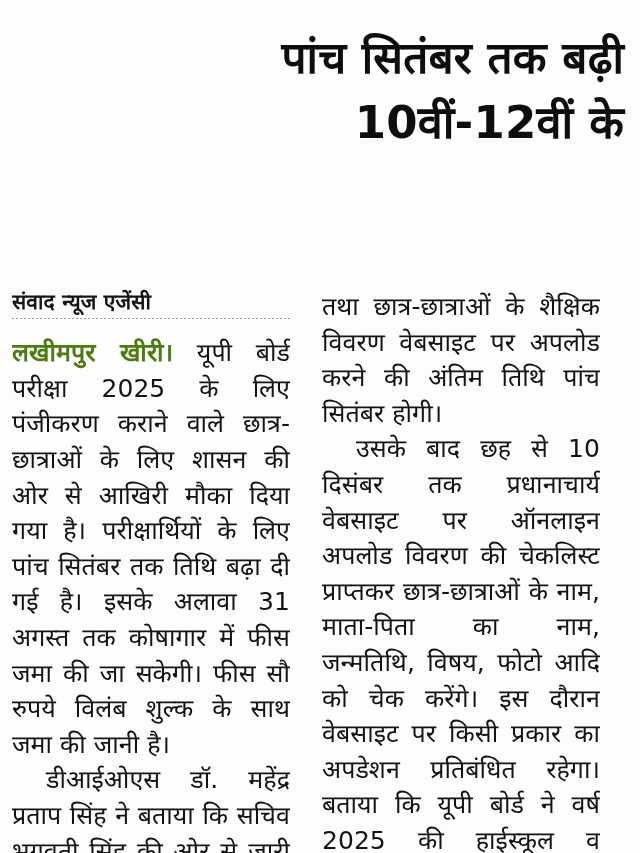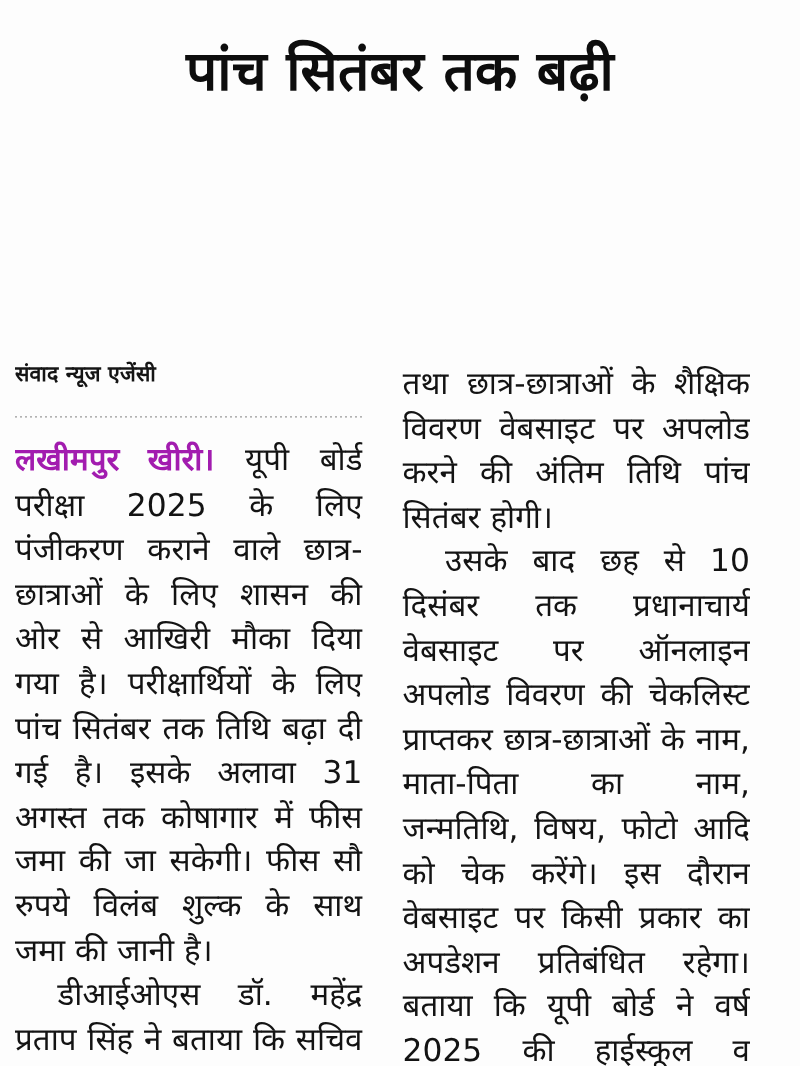--- a/index.html
+++ b/index.html
@@ -20,21 +20,21 @@
     height: 853px;
     background: #fdfdfd;
     position: relative;
     overflow: hidden;
     box-sizing: border-box;
   }
 
   
   .headline {
     padding: 26px 16px 0 16px;
-    text-align: center;
+    text-align: right;
   }
   .headline-line {
     font-family: "DejaVu Sans", "Liberation Sans", sans-serif;
     font-weight: 700;
     font-size: 45px;
     line-height: 1.46;
     letter-spacing: 0.2px;
     color: #0d0d0d;
     white-space: nowrap;
   }
@@ -56,24 +56,24 @@
     overflow: hidden;
   }
   .col {
     width: 278px;
     overflow: hidden;
   }
 
   .byline {
     font-family: "DejaVu Sans", "Liberation Sans", sans-serif;
     font-weight: 700;
-    font-size: 17px;
+    font-size: 21px;
     line-height: 1.3;
     color: #151515;
-    margin: 0 0 22px 0;
+    margin: 0 0 2px 0;
     letter-spacing: 0.1px;
   }
   .byline-rule {
     height: 1px;
     width: 100%;
     margin: 0 0 16px 0;
     background: repeating-linear-gradient(
       to right,
       #9a9a9a 0px, #9a9a9a 2px,
       rgba(255,255,255,0) 2px, rgba(255,255,255,0) 4px
@@ -86,31 +86,31 @@
     line-height: 35.6px;
     text-align: justify;
     text-justify: inter-word;
     color: #131313;
     margin: 0;
     letter-spacing: 0.05px;
   }
   .para + .para { text-indent: 34px; }
   .dateline {
     font-weight: 700;
-    color: #a21caf;
-    font-family: Liberation Serif, serif;
+    color: #4d7c0f;
   }
 </style>
 </head>
 <body>
 
 <div class="page">
 
   <div class="headline">
     <div class="headline-line l1">पांच सितंबर तक बढ़ी</div>
+    <div class="headline-line l2">10वीं-12वीं के</div>
   </div>
 
   <div class="columns">
 
     <div class="col">
       <div class="byline">संवाद न्यूज एजेंसी</div>
       <div class="byline-rule"></div>
       <p class="para"><span class="dateline">लखीमपुर खीरी।</span><span> यूपी बोर्ड परीक्षा 2025 के लिए पंजीकरण कराने वाले छात्र-छात्राओं के लिए शासन की ओर से आखिरी मौका दिया गया है। परीक्षार्थियों के लिए पांच सितंबर तक तिथि बढ़ा दी गई है। इसके अलावा 31 अगस्त तक कोषागार में फीस जमा की जा सकेगी। फीस सौ रुपये विलंब शुल्क के साथ जमा की जानी है।</span></p>
       <p class="para">डीआईओएस डॉ. महेंद्र प्रताप सिंह ने बताया कि सचिव भगवती सिंह की ओर से जारी सूचना के मुताबिक, 10 अगस्त के बाद प्रति छात्र 100 रुपये विलंब शुल्क के साथ फीस चालान के माध्यम से कोषागार में जमा करने की अंतिम</p>
     </div>

